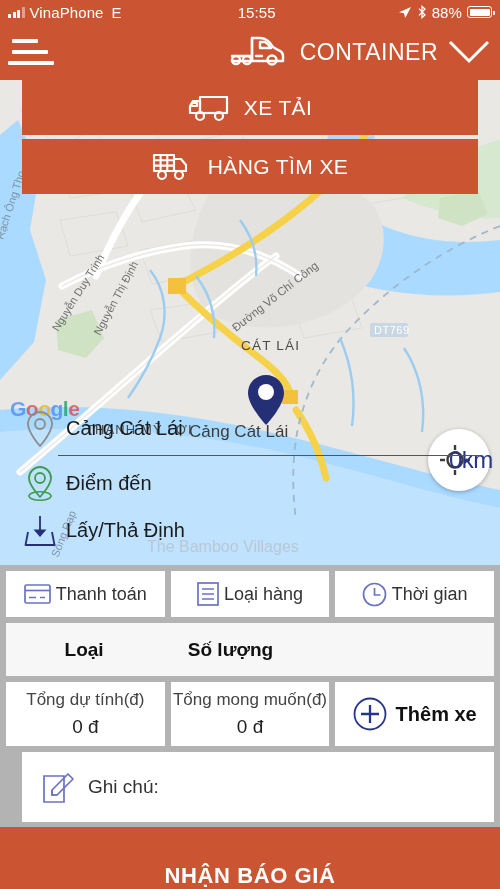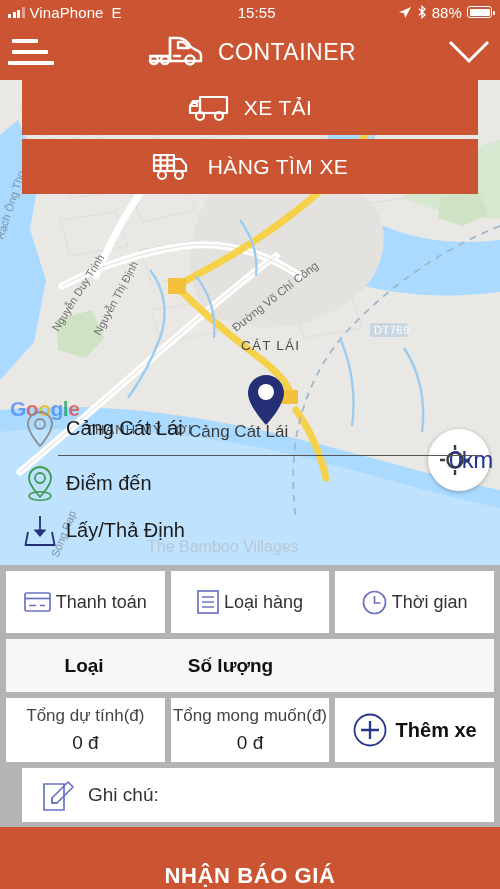--- a/index.html
+++ b/index.html
@@ -40,21 +40,21 @@
   .appbar {
     height: 56px; background: #cb5532; display: flex; align-items: center;
     position: relative;
   }
   .hamburger { width: 62px; display:flex; flex-direction:column; align-items:center; gap:7px; cursor:pointer; }
   .hamburger b { display:block; height:4px; background:#fff; border-radius:1px; }
   .hamburger b:nth-child(1){ width:26px; margin-right:12px;}
   .hamburger b:nth-child(2){ width:36px; margin-right:2px;}
   .hamburger b:nth-child(3){ width:46px; }
   .appbar-title {
-    flex:1; display:flex; align-items:center; justify-content:center; gap:12px;
+    flex:1; display:flex; align-items:center; justify-content:flex-end; gap:12px;
     color:#fff; font-size:23px; letter-spacing:.5px;
   }
   .chev { width:62px; display:flex; align-items:center; justify-content:center; cursor:pointer;}
 
   
   .modes { position:absolute; top:80px; left:22px; right:22px; z-index:6; }
   .mode-btn {
     background:#cb5532; color:#fff; height:55px;
     display:flex; align-items:center; justify-content:center; gap:14px;
     font-size:21px; font-weight:400; letter-spacing:.4px; cursor:pointer;
@@ -91,21 +91,21 @@
   .addr-underline { height:1px; background:#555; margin:3px 20px 4px 58px; }
 
   
   .form { position:absolute; left:0; right:0; top:566px; bottom:62px; background:#b3b3b3;
           padding:5px 6px; display:flex; flex-direction:column; gap:6px; }
   .row3 { display:flex; gap:6px; }
   .cell {
     background:#fff; flex:1; display:flex; align-items:center; justify-content:center;
     gap:5px; font-size:18px; color:#333;
   }
-  .row-opts .cell { height:62px; cursor:pointer; }
+  .row-opts .cell { height:46px; cursor:pointer; }
   .hdr-row {
     background:#f7f7f7; height:53px; display:flex; align-items:center;
   }
   .hdr-row div { font-size:19px; font-weight:700; color:#111; text-align:center; }
   .hdr-row div:nth-child(1){ width:32%; }
   .hdr-row div:nth-child(2){ width:28%;text-align:center; }
   .hdr-row div:nth-child(3){ width:40%; }
   .row-tot .cell { height:64px; flex-direction:column; gap:6px; }
   .tot-label { font-size:17px; color:#444; }
   .tot-value { font-size:19px; color:#222; }

